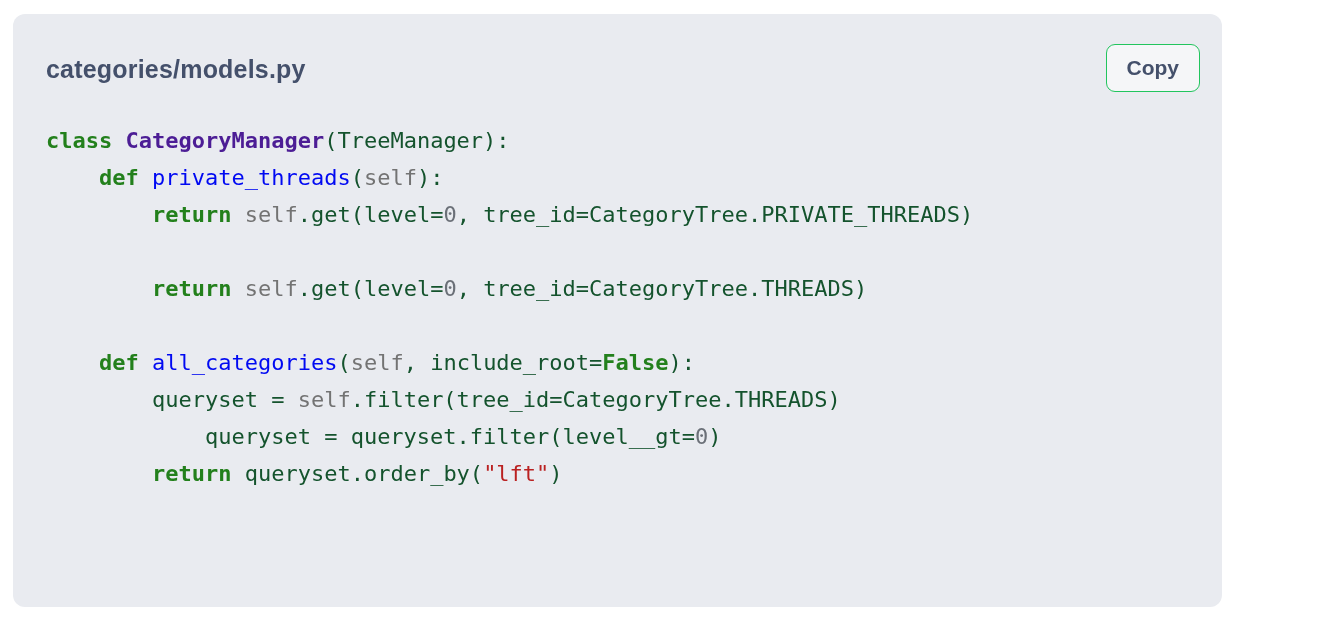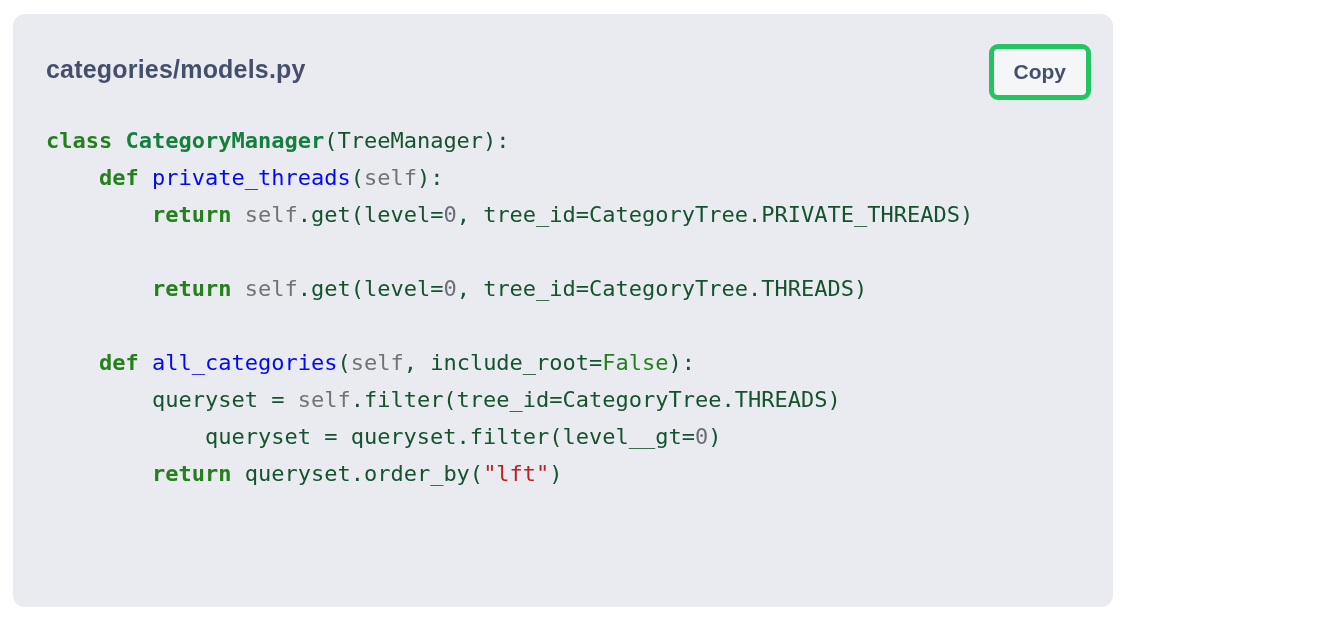--- a/index.html
+++ b/index.html
@@ -7,21 +7,21 @@
     width: 1328px;
     height: 622px;
     background: #ffffff;
     font-family: "Liberation Sans", sans-serif;
     overflow: hidden;
   }
   .code-card {
     position: absolute;
     left: 13px;
     top: 14px;
-    width: 1100px;
+    width: 1209px;
     height: 593px;
     background: #e9ebf0;
     border-radius: 12px;
     padding: 40px 33px 52px 33px;
   }
   .card-header {
     position: relative;
     height: 40px;
   }
   .card-title {
@@ -31,21 +31,21 @@
     letter-spacing: 0.2px;
     line-height: 30px;
   }
   .copy-btn {
     position: absolute;
     top: -10px;
     right: -11px;
     min-width: 94px;
     padding: 11px 20px;
     background: #f5f6f8;
-    border: 5px solid #22c55e;
+    border: 1px solid #22c55e;
     border-radius: 9px;
     font-family: "Liberation Sans", sans-serif;
     font-size: 21px;
     font-weight: bold;
     color: #44506b;
     text-align: center;
     cursor: pointer;
   }
   .code-block {
     margin-top: 28px;
@@ -54,22 +54,22 @@
     line-height: 37px;
     color: #3d4a5c;
   }
   .code-line {
     white-space: pre;
     height: 37px;
   }
   
   .tok-p  { color: #14532d; }
   .tok-k  { color: #23801c; font-weight: bold; }  
-  .tok-kc { color: #23801c; font-weight: normal; }  
-  .tok-nc { color: #15803d; font-weight: bold; }  
+  .tok-kc { color: #23801c; font-weight: bold; }  
+  .tok-nc { color: #4c1d95; font-weight: bold; }  
   .tok-nf { color: #0009f2; }                     
   .tok-bp { color: #737373; }                     
   .tok-ow { color: #a22bf0; font-weight: bold; }  
   .tok-mi { color: #6b7078; }                     
   .tok-s  { color: #ba2121; }                     
 </style>
 </head>
 <body>
 
 <div class="code-card">

